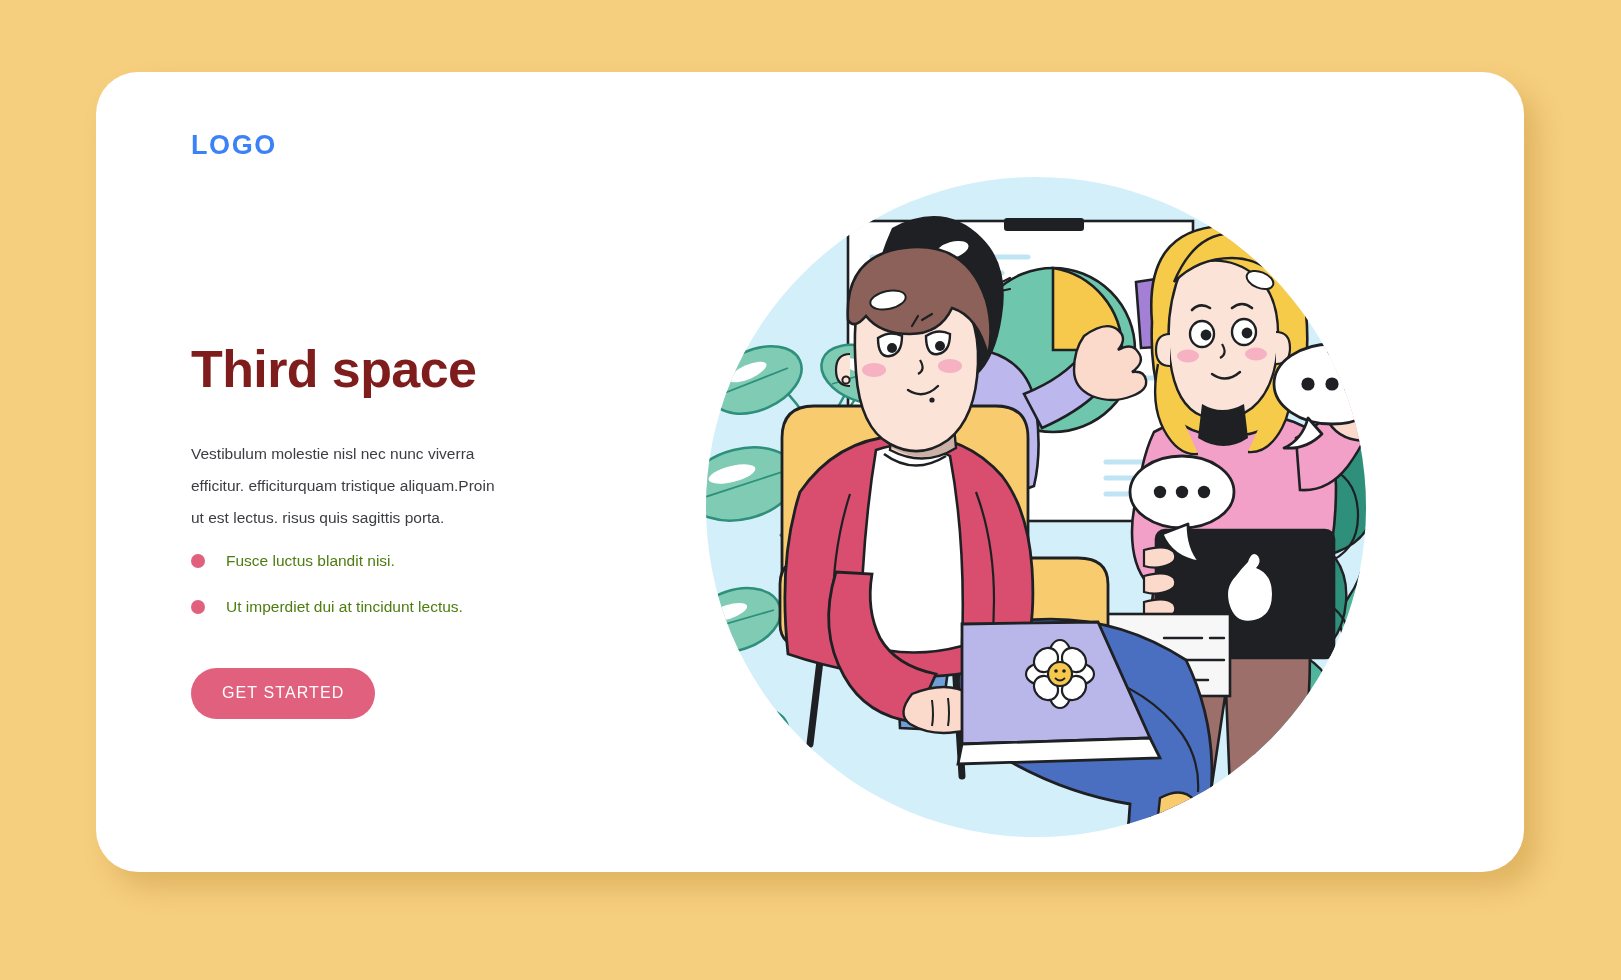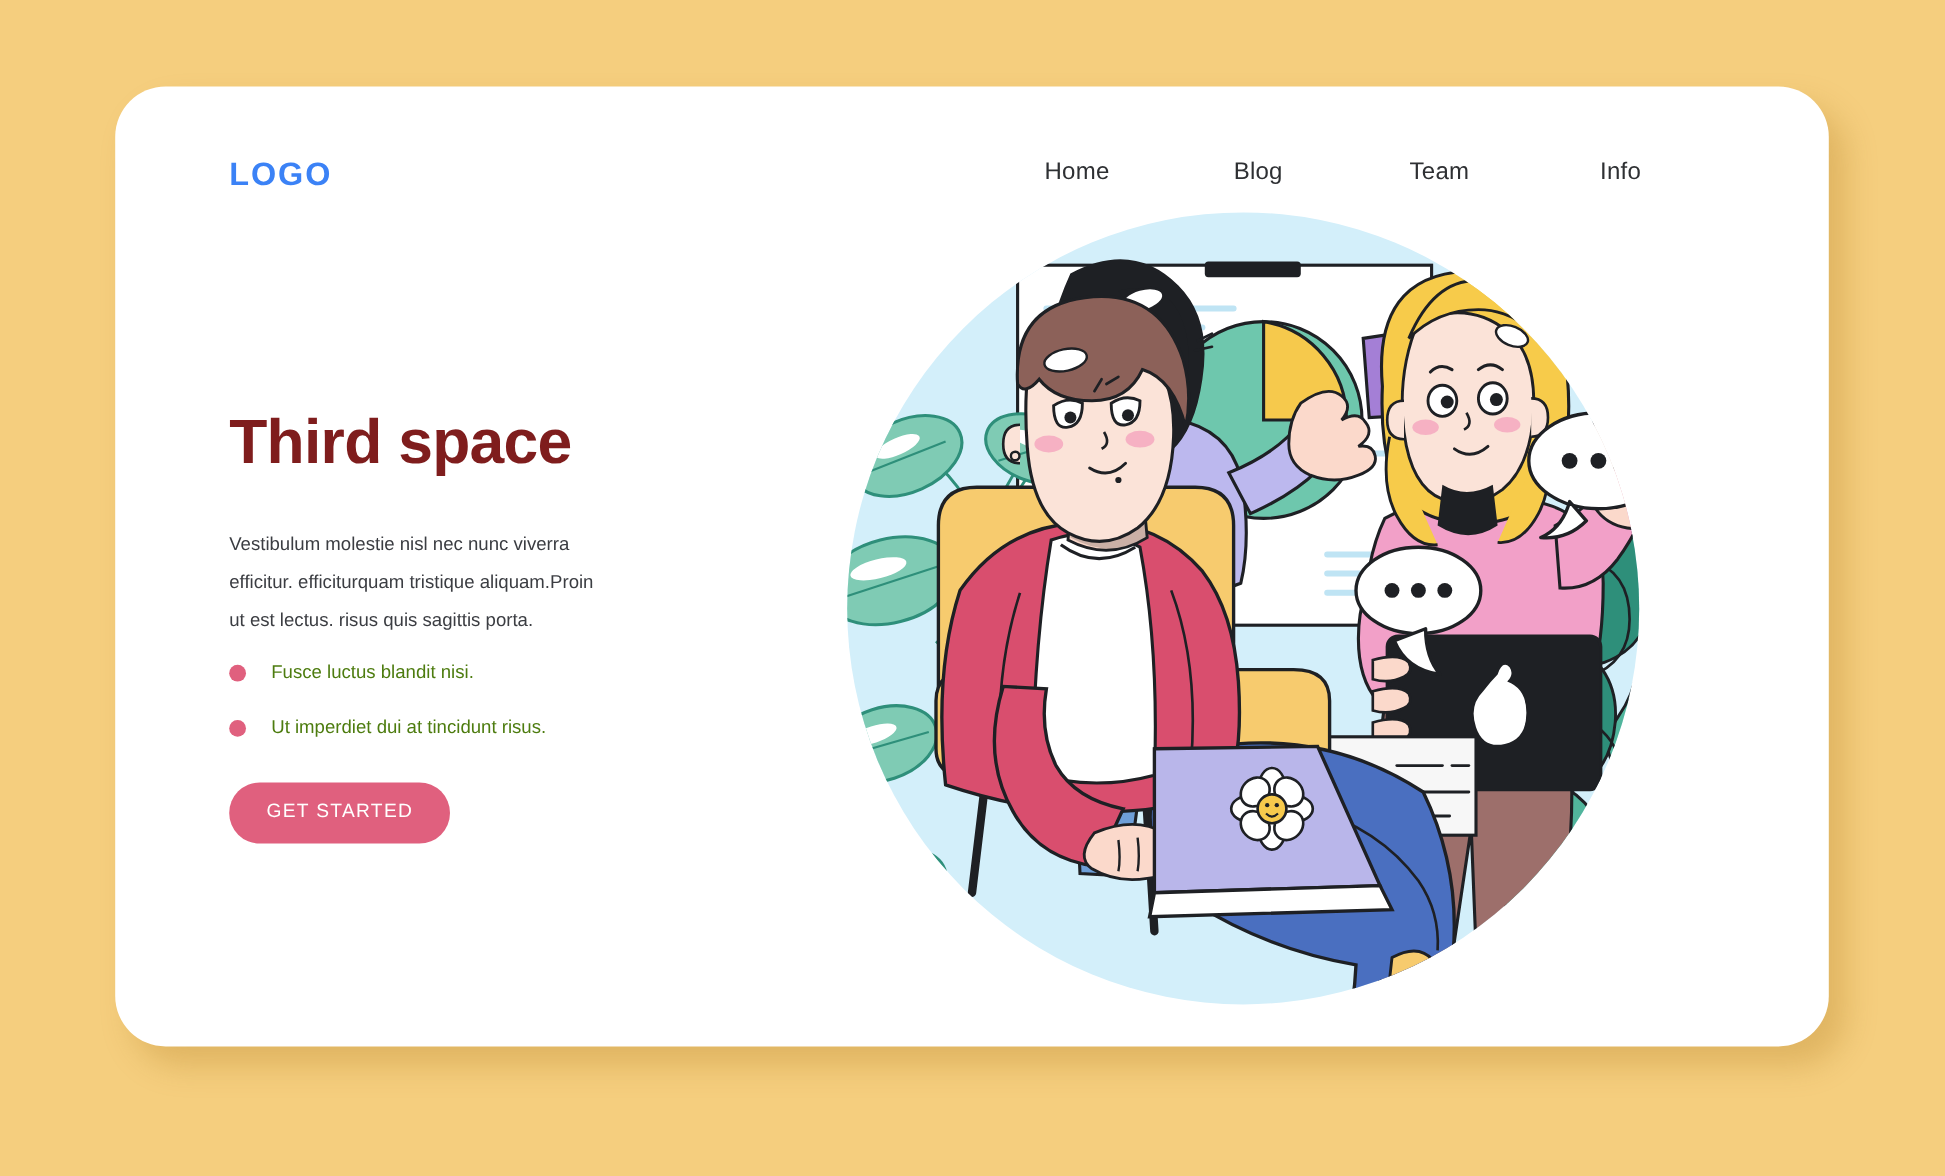--- a/index.html
+++ b/index.html
@@ -96,21 +96,21 @@
   }
   .bullet-dot {
     width: 14px; height: 14px;
     border-radius: 50%;
     background: #e0607e;
     margin-right: 21px;
     flex: 0 0 auto;
   }
   #cta-button {
     display: inline-block;
-    margin-top: 8px;
+    margin-top: 24px;
     padding: 16px 31px 17px;
     border: none;
     border-radius: 26px;
     background: #e0607e;
     color: #ffffff;
     font-family: "Liberation Sans", sans-serif;
     font-size: 16px;
     letter-spacing: 1.1px;
     cursor: pointer;
   }
@@ -126,40 +126,34 @@
   #illustration svg { display:block; width:100%; height:100%; }
 </style>
 </head>
 <body>
 
 <div id="card">
 
   <header id="site-header">
     <div id="logo">LOGO</div>
 
-    <nav id="main-nav">
-      <a href="#">Home</a>
-      <a href="#">Blog</a>
-      <a href="#">Team</a>
-      <a href="#">Info</a>
-    </nav>
   </header>
 
   <section id="hero-copy">
     <h1 id="hero-title">Third space</h1>
     <p id="hero-paragraph">Vestibulum molestie nisl nec nunc viverra efficitur. efficiturquam tristique aliquam.Proin ut est lectus. risus quis sagittis porta.</p>
 
     <ul id="hero-bullets">
       <li>
         <span class="bullet-dot"></span>
         <span>Fusce luctus blandit nisi.</span>
       </li>
       <li>
         <span class="bullet-dot"></span>
-        <span>Ut imperdiet dui at tincidunt risus.</span>
+        <span>Ut imperdiet dui at tincidunt lectus.</span>
       </li>
     </ul>
 
     <button id="cta-button">GET STARTED</button>
   </section>
 
   <div id="illustration">
     <svg viewBox="0 0 800 740" xmlns="http://www.w3.org/2000/svg">
       <defs>
         <clipPath id="circleClip">

